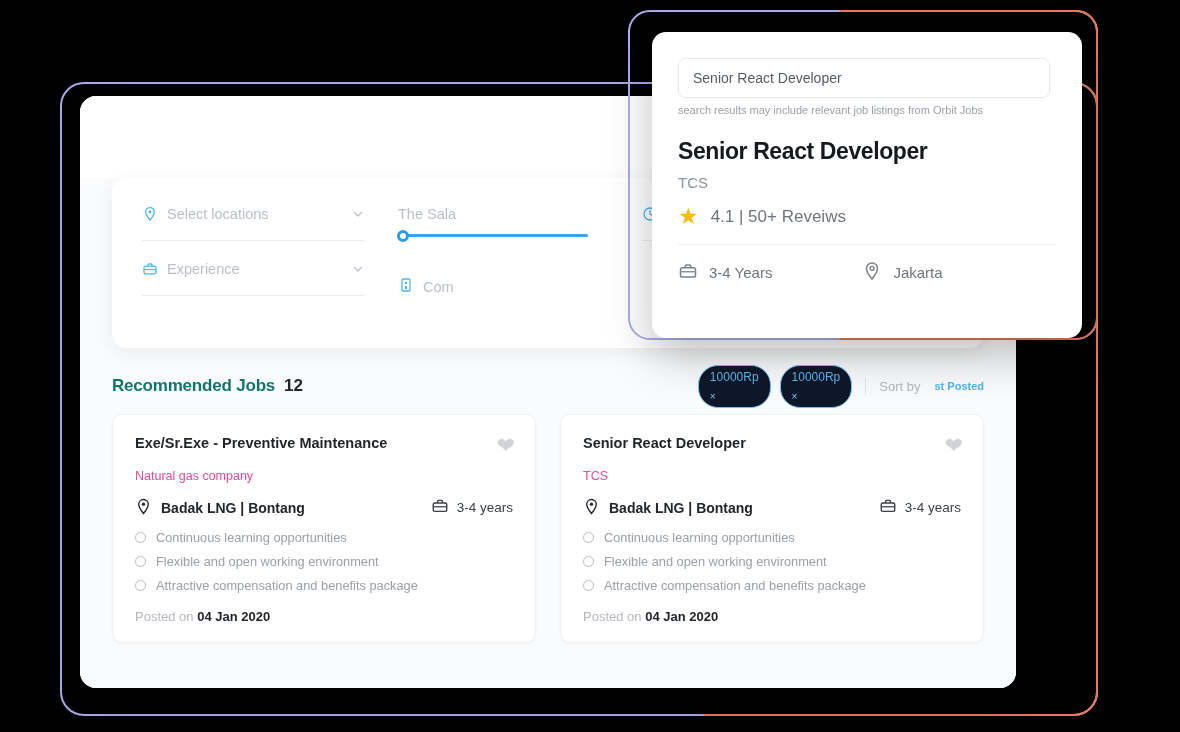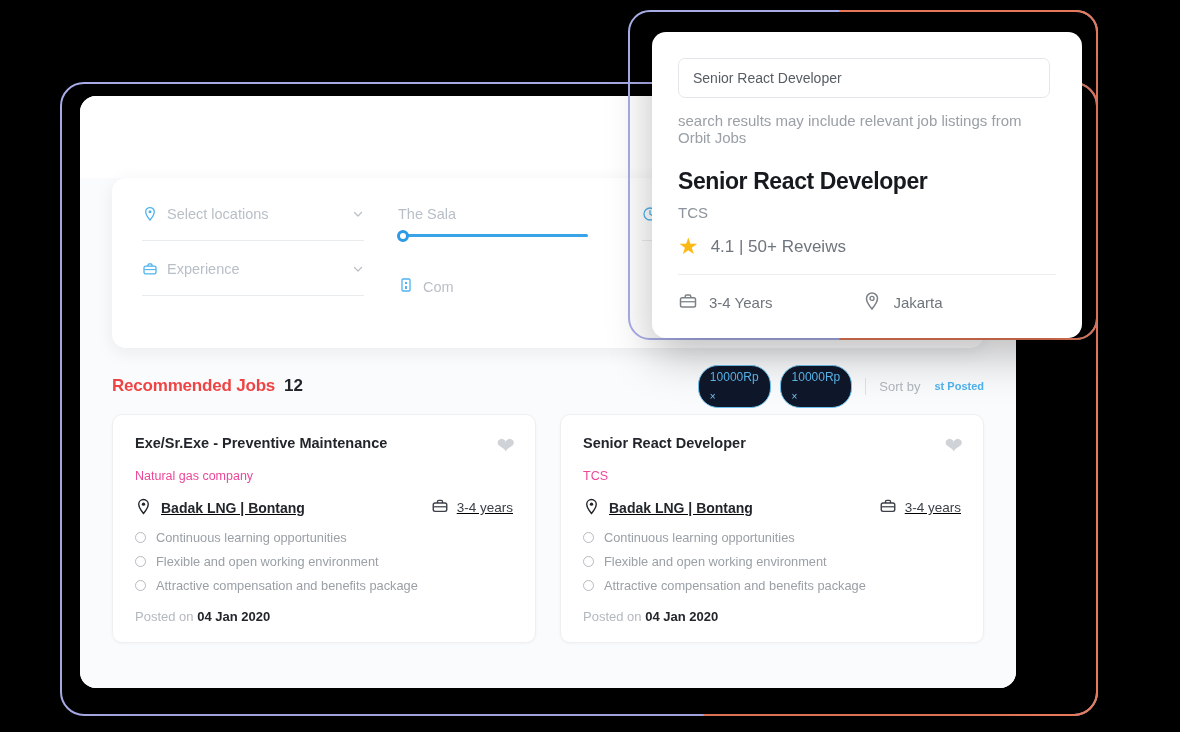--- a/index.html
+++ b/index.html
@@ -120,21 +120,21 @@
     cursor: pointer;
   }
 
   
   #rec-header {
     display: flex; align-items: center;
     margin: 24px 32px 0 32px;
     height: 28px;
   }
   #rec-title {
-    font-size: 17px; font-weight: 700; color: #ef4444;
+    font-size: 17px; font-weight: 700; color: #0f766e;
     letter-spacing: -0.2px;
   }
   #rec-count { font-size: 17px; font-weight: 700; color: #212529; margin-left: 9px; }
   #rec-right { margin-left: auto; display:flex; align-items:center; gap: 9px; }
   .chip {
     border: 1px solid #6fc2f0;
     color: #5bb8ee;
     border-radius: 20px;
     font-size: 12px;
     padding: 4px 11px 5px 11px;
@@ -167,21 +167,21 @@
   .job-title {
     font-size: 14.5px; font-weight: 700; color: #22262b;
     padding-right: 40px;
   }
   .job-company { font-size: 12.5px; color:#ec4899; margin-top: 18px; }
   .heart {
     position: absolute; right: 20px; top: 20px;
     color: #cfd3d7; font-size: 22px; line-height: 1; cursor: pointer;
   }
   .job-meta {
-    display: flex; align-items: center; margin-top: 14px; text-decoration: underline;
+    display: flex; align-items: center; margin-top: 14px;
   }
   .job-loc {
     display:flex; align-items:center; gap: 9px;
     font-size: 14px; font-weight: 700; color: #22262b;
   }
   .job-exp {
     margin-left: auto;
     display:flex; align-items:center; gap: 8px;
     font-size: 13.5px; color:#3c4147;
   }
@@ -208,22 +208,22 @@
     width: 372px; height: 40px;
     border: 1px solid #e4e7ea;
     border-radius: 7px;
     padding: 0 14px;
     font-size: 14px; color: #565c63;
     font-family: "Liberation Sans", sans-serif;
     outline: none;
     background: #fff;
   }
   #popup-hint {
-    margin-top: 14px;
-    font-size: 15px; color: #9aa0a6;
+    margin-top: 6px;
+    font-size: 11px; color: #9aa0a6;
   }
   #popup-title {
     margin-top: 22px;
     font-size: 23px; font-weight: 700; color: #16191d;
     letter-spacing: -0.4px;
   }
   #popup-company { margin-top: 9px; font-size: 15px; color:#8d939a; }
   #popup-rating {
     margin-top: 14px;
     display:flex; align-items:center; gap: 12px;

